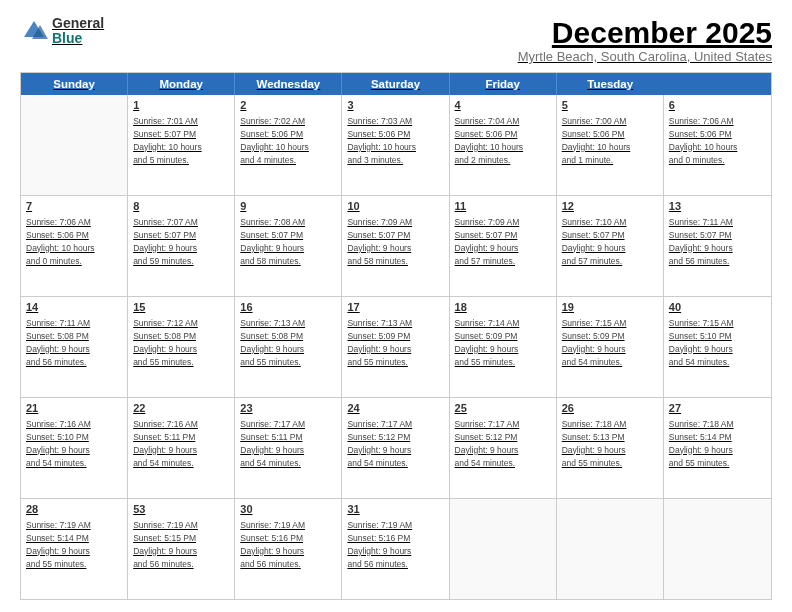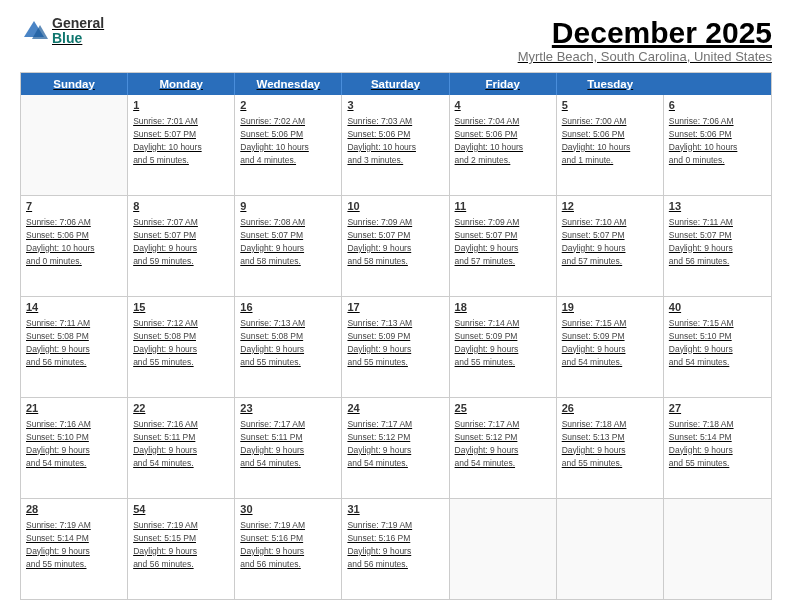--- a/index.html
+++ b/index.html
@@ -264,21 +264,21 @@
           <div class="cal-cell"><span class="day-num">27</span><span class="cell-text" style="white-space: pre-line;">Sunrise: 7:18 AM
 Sunset: 5:14 PM
 Daylight: 9 hours
 and 55 minutes.</span></div>
         </div>
         <div class="cal-row">
           <div class="cal-cell"><span class="day-num">28</span><span class="cell-text" style="white-space: pre-line;">Sunrise: 7:19 AM
 Sunset: 5:14 PM
 Daylight: 9 hours
 and 55 minutes.</span></div>
-          <div class="cal-cell"><span class="day-num">54</span><span class="cell-text" style="white-space: pre-line;">Sunrise: 7:19 AM
+          <div class="cal-cell"><span class="day-num">53</span><span class="cell-text" style="white-space: pre-line;">Sunrise: 7:19 AM
 Sunset: 5:15 PM
 Daylight: 9 hours
 and 56 minutes.</span></div>
           <div class="cal-cell"><span class="day-num">30</span><span class="cell-text" style="white-space: pre-line;">Sunrise: 7:19 AM
 Sunset: 5:16 PM
 Daylight: 9 hours
 and 56 minutes.</span></div>
           <div class="cal-cell"><span class="day-num">31</span><span class="cell-text" style="white-space: pre-line;">Sunrise: 7:19 AM
 Sunset: 5:16 PM
 Daylight: 9 hours

